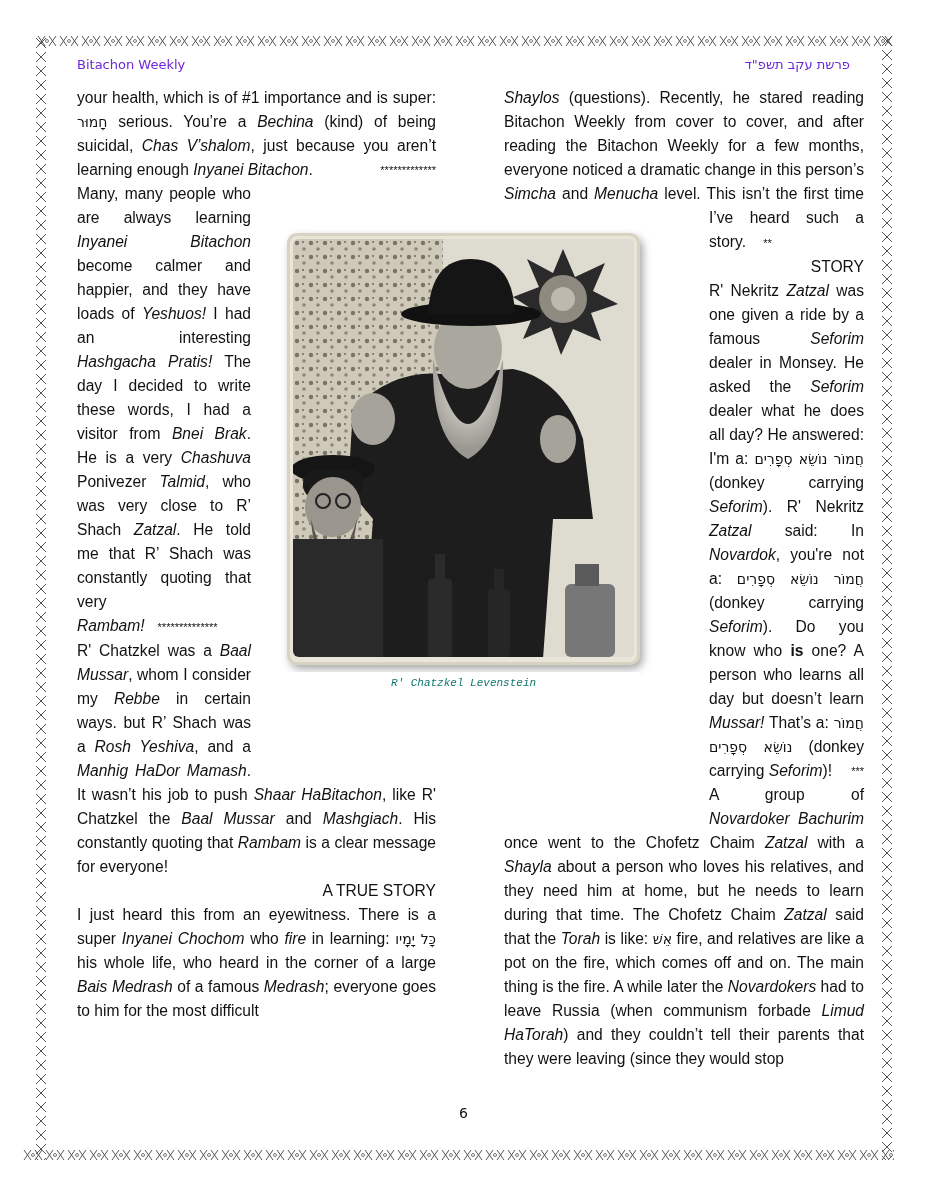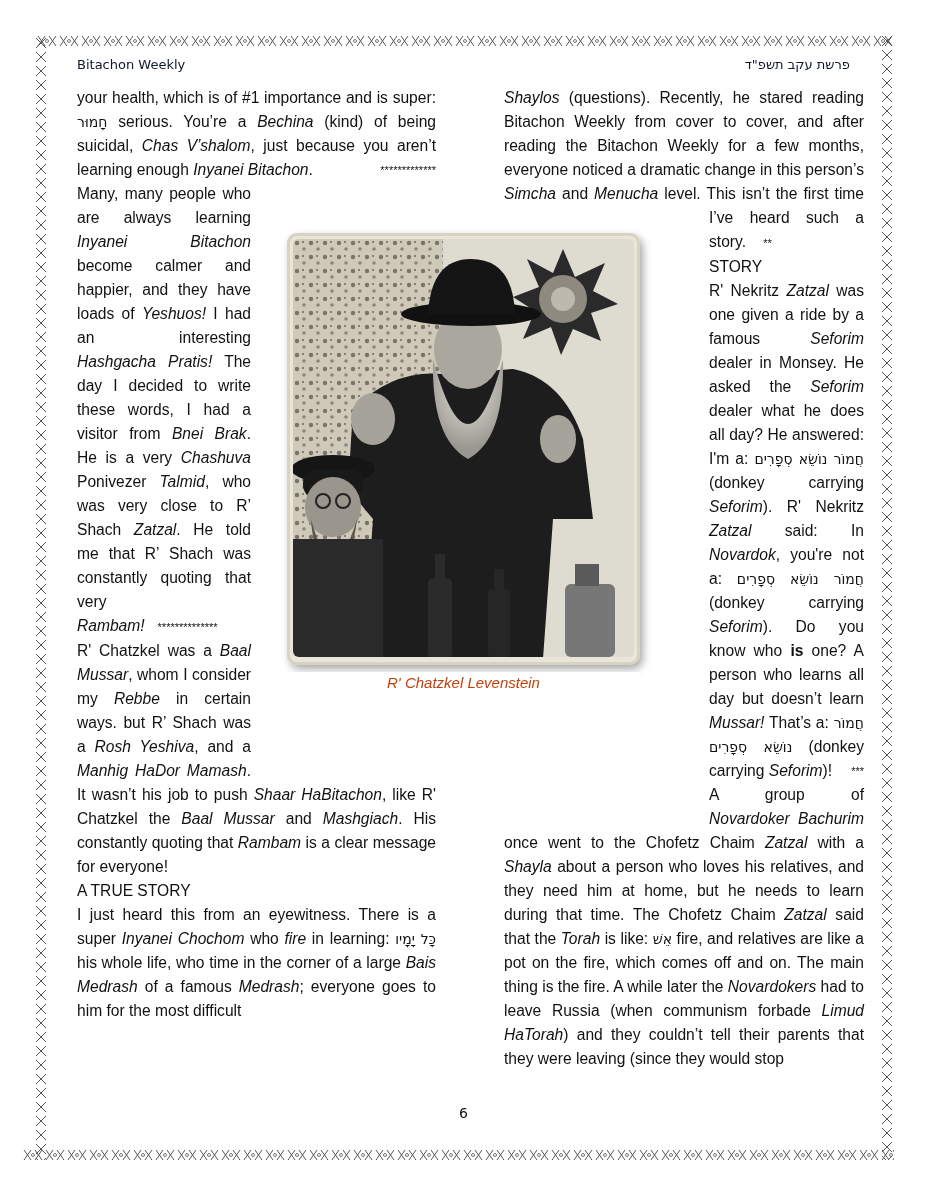--- a/index.html
+++ b/index.html
@@ -6,53 +6,53 @@
   body { width:927px; height:1200px; position:relative; overflow:hidden; font-family:"Liberation Sans", sans-serif; color:#111; }
 
   
   .border-band { position:absolute; overflow:hidden; }
   .border-top { left:36px; top:34px; width:858px; height:14px; }
   .border-bottom { left:22px; top:1148px; width:872px; height:14px; }
   .border-left { left:34px; top:36px; width:14px; height:1124px; }
   .border-right { left:880px; top:34px; width:14px; height:1126px; }
   .border-band svg { display:block; }
 
-  .header { position:absolute; top:57px; font-family:"DejaVu Sans", sans-serif; font-size:13px; color:#0f172a; }
+  .header { position:absolute; top:57px; font-family:"DejaVu Sans", sans-serif; font-size:13px; color:#6d28d9; }
   .header-left { left:77px; }
   .header-right { right:77px; direction:rtl; font-family:"DejaVu Sans", sans-serif; }
 
   .page-number { position:absolute; top:1105px; left:0; width:927px; text-align:center; font-size:14px; font-family:"DejaVu Sans", sans-serif; }
 
   .col { position:absolute; font-size:15.6px; line-height:24px; text-align:justify; }
   .col-left { left:77px; top:86px; width:359px; }
   .col-right { left:504px; top:86px; width:360px; }
   .col p { margin:0; }
   .heb { font-family:"DejaVu Sans", sans-serif; font-size:14px; }
   .stars { float:right; font-size:11px; letter-spacing:0; }
-  .center { text-align:left; }
+  .center { text-align:right; }
   .bold { font-weight:bold; }
   i { font-style:italic; }
 
   
   .float-right-left-col { float:right; width:185px; height:600px; shape-outside:inset(0); margin-left:0; }
   .float-left-right-col { float:left; width:205px; height:620px; }
 
   .photo-frame {
     position:absolute; left:287px; top:233px; width:353px; height:432px;
     background:#e9e5d8; border-radius:10px;
     box-shadow: 3px 4px 8px rgba(0,0,0,0.35), inset 0 0 0 3px #d7d2c1;
     overflow:hidden;
   }
   .photo {
     position:absolute; left:6px; top:6px; right:6px; bottom:8px; border-radius:6px; overflow:hidden;
     background:#d8d4c8;
   }
   .caption {
     position:absolute; left:287px; top:672px; width:353px; text-align:center;
-    font-family:Liberation Sans, sans-serif; font-style:italic; font-size:15px; line-height:22px; color:#c2410c;
+    font-family:Liberation Mono, monospace; font-style:italic; font-size:11px; line-height:22px; color:#0f766e;
     background:#ffffff;
   }
 </style>
 </head>
 <body>
 
 <div class="border-band border-top">
   <svg width="858" height="14">
       <defs>
         <pattern id="xs" width="22" height="14" patternUnits="userSpaceOnUse">
@@ -93,21 +93,21 @@
   </p>
   <div class="float-right-left-col"></div>
   <p>
     <span>Many, many people who are always learning </span><i>Inyanei Bitachon</i><span> become calmer and happier, and they have loads of </span><i>Yeshuos!</i><span> I had an interesting </span><i>Hashgacha Pratis!</i><span> The day I decided to write these words, I had a visitor from </span><i>Bnei Brak</i><span>. He is a very </span><i>Chashuva</i><span> Ponivezer </span><i>Talmid</i><span>, who was very close to R’ Shach </span><i>Zatzal</i><span>. He told me that R’ Shach was constantly quoting that very </span><i>Rambam!</i>&nbsp;&nbsp;&nbsp;<span style="font-size:11px">**************</span>
   </p>
   <p>
     <span>R' Chatzkel was a </span><i>Baal Mussar</i><span>, whom I consider my </span><i>Rebbe</i><span> in certain ways. but R’ Shach was a </span><i>Rosh Yeshiva</i><span>, and a </span><i>Manhig HaDor Mamash</i><span>. It wasn’t his job to push </span><i>Shaar HaBitachon</i><span>, like R' Chatzkel the </span><i>Baal Mussar</i><span> and </span><i>Mashgiach</i><span>. His constantly quoting that </span><i>Rambam</i><span> is a clear message for everyone!</span>
   </p>
   <p class="center">A TRUE STORY</p>
   <p>
-    <span>I just heard this from an eyewitness. There is a super </span><i>Inyanei Chochom</i><span> who </span><i>fire</i><span> in learning: </span><span class="heb">כָּל יָמָיו</span><span> his whole life, who time in the corner of a large </span><i>Bais Medrash</i><span> of a famous </span><i>Medrash</i><span>; everyone goes to him for the most difficult</span>
+    <span>I just heard this from an eyewitness. There is a super </span><i>Inyanei Chochom</i><span> who </span><i>fire</i><span> in learning: </span><span class="heb">כָּל יָמָיו</span><span> his whole life, who heard in the corner of a large </span><i>Bais Medrash</i><span> of a famous </span><i>Medrash</i><span>; everyone goes to him for the most difficult</span>
   </p>
 </div>
 
 <div class="col col-right">
   <div style="height:120px;float:left;width:0"></div>
   <div class="float-left-right-col" style="clear:left"></div>
   <p>
     <i>Shaylos</i><span> (questions). Recently, he stared reading Bitachon Weekly from cover to cover, and after reading the Bitachon Weekly for a few months, everyone noticed a dramatic change in this person’s </span><i>Simcha</i><span> and </span><i>Menucha</i><span> level. This isn’t the first time I’ve heard such a story.</span>&nbsp;&nbsp;&nbsp;&nbsp;<span style="font-size:11px">**</span>
   </p>
   <p class="center">STORY</p>

